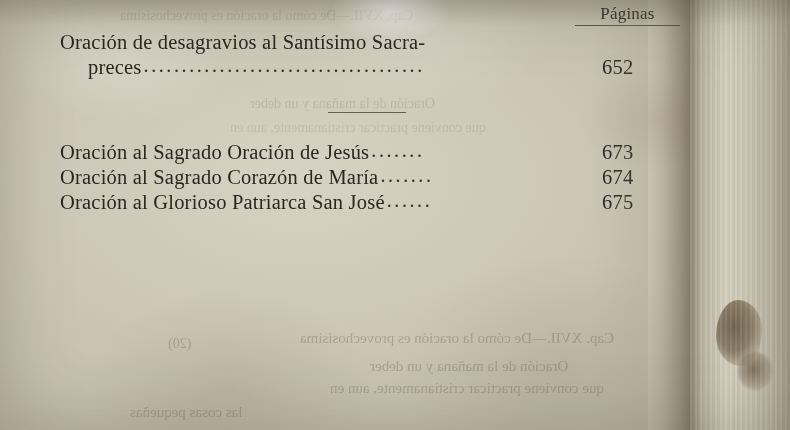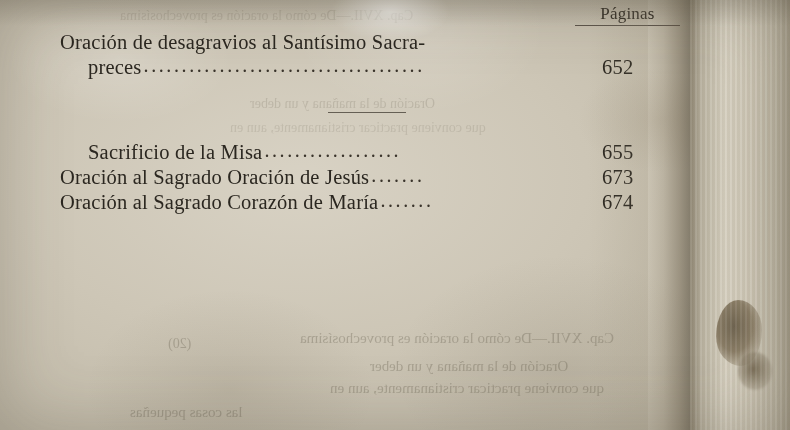--- a/index.html
+++ b/index.html
@@ -243,43 +243,45 @@
           <span class="pageno">652</span>
         </div>
       </div>
     </div>
 
     <div class="sep"></div>
 
     <div class="block" id="block-2">
 
       <div class="entry">
-        <div class="line indent">
-          <span class="label">Sacrificio de la Misa</span>
-          <span class="leader">..................</span>
-          <span class="pageno">655</span>
-        </div>
       </div>
 
       <div class="entry">
         <div class="line">
           <span class="label">Oración al Sagrado Oración de Jesús</span>
           <span class="leader">.......</span>
           <span class="pageno">673</span>
         </div>
       </div>
 
       <div class="entry">
         <div class="line">
           <span class="label">Oración al Sagrado Corazón de María</span>
           <span class="leader">.......</span>
           <span class="pageno">674</span>
         </div>
       </div>
 
+      <div class="entry">
+        <div class="line">
+          <span class="label">Oración al Glorioso Patriarca San José</span>
+          <span class="leader">......</span>
+          <span class="pageno">675</span>
+        </div>
+      </div>
 
 
     </div>
   </div>
 
   <div class="warp"></div>
   <div class="gutter"></div>
   <div class="page-edge">
     <div class="edge-blemish"></div>
     <div class="edge-blemish-2"></div>

